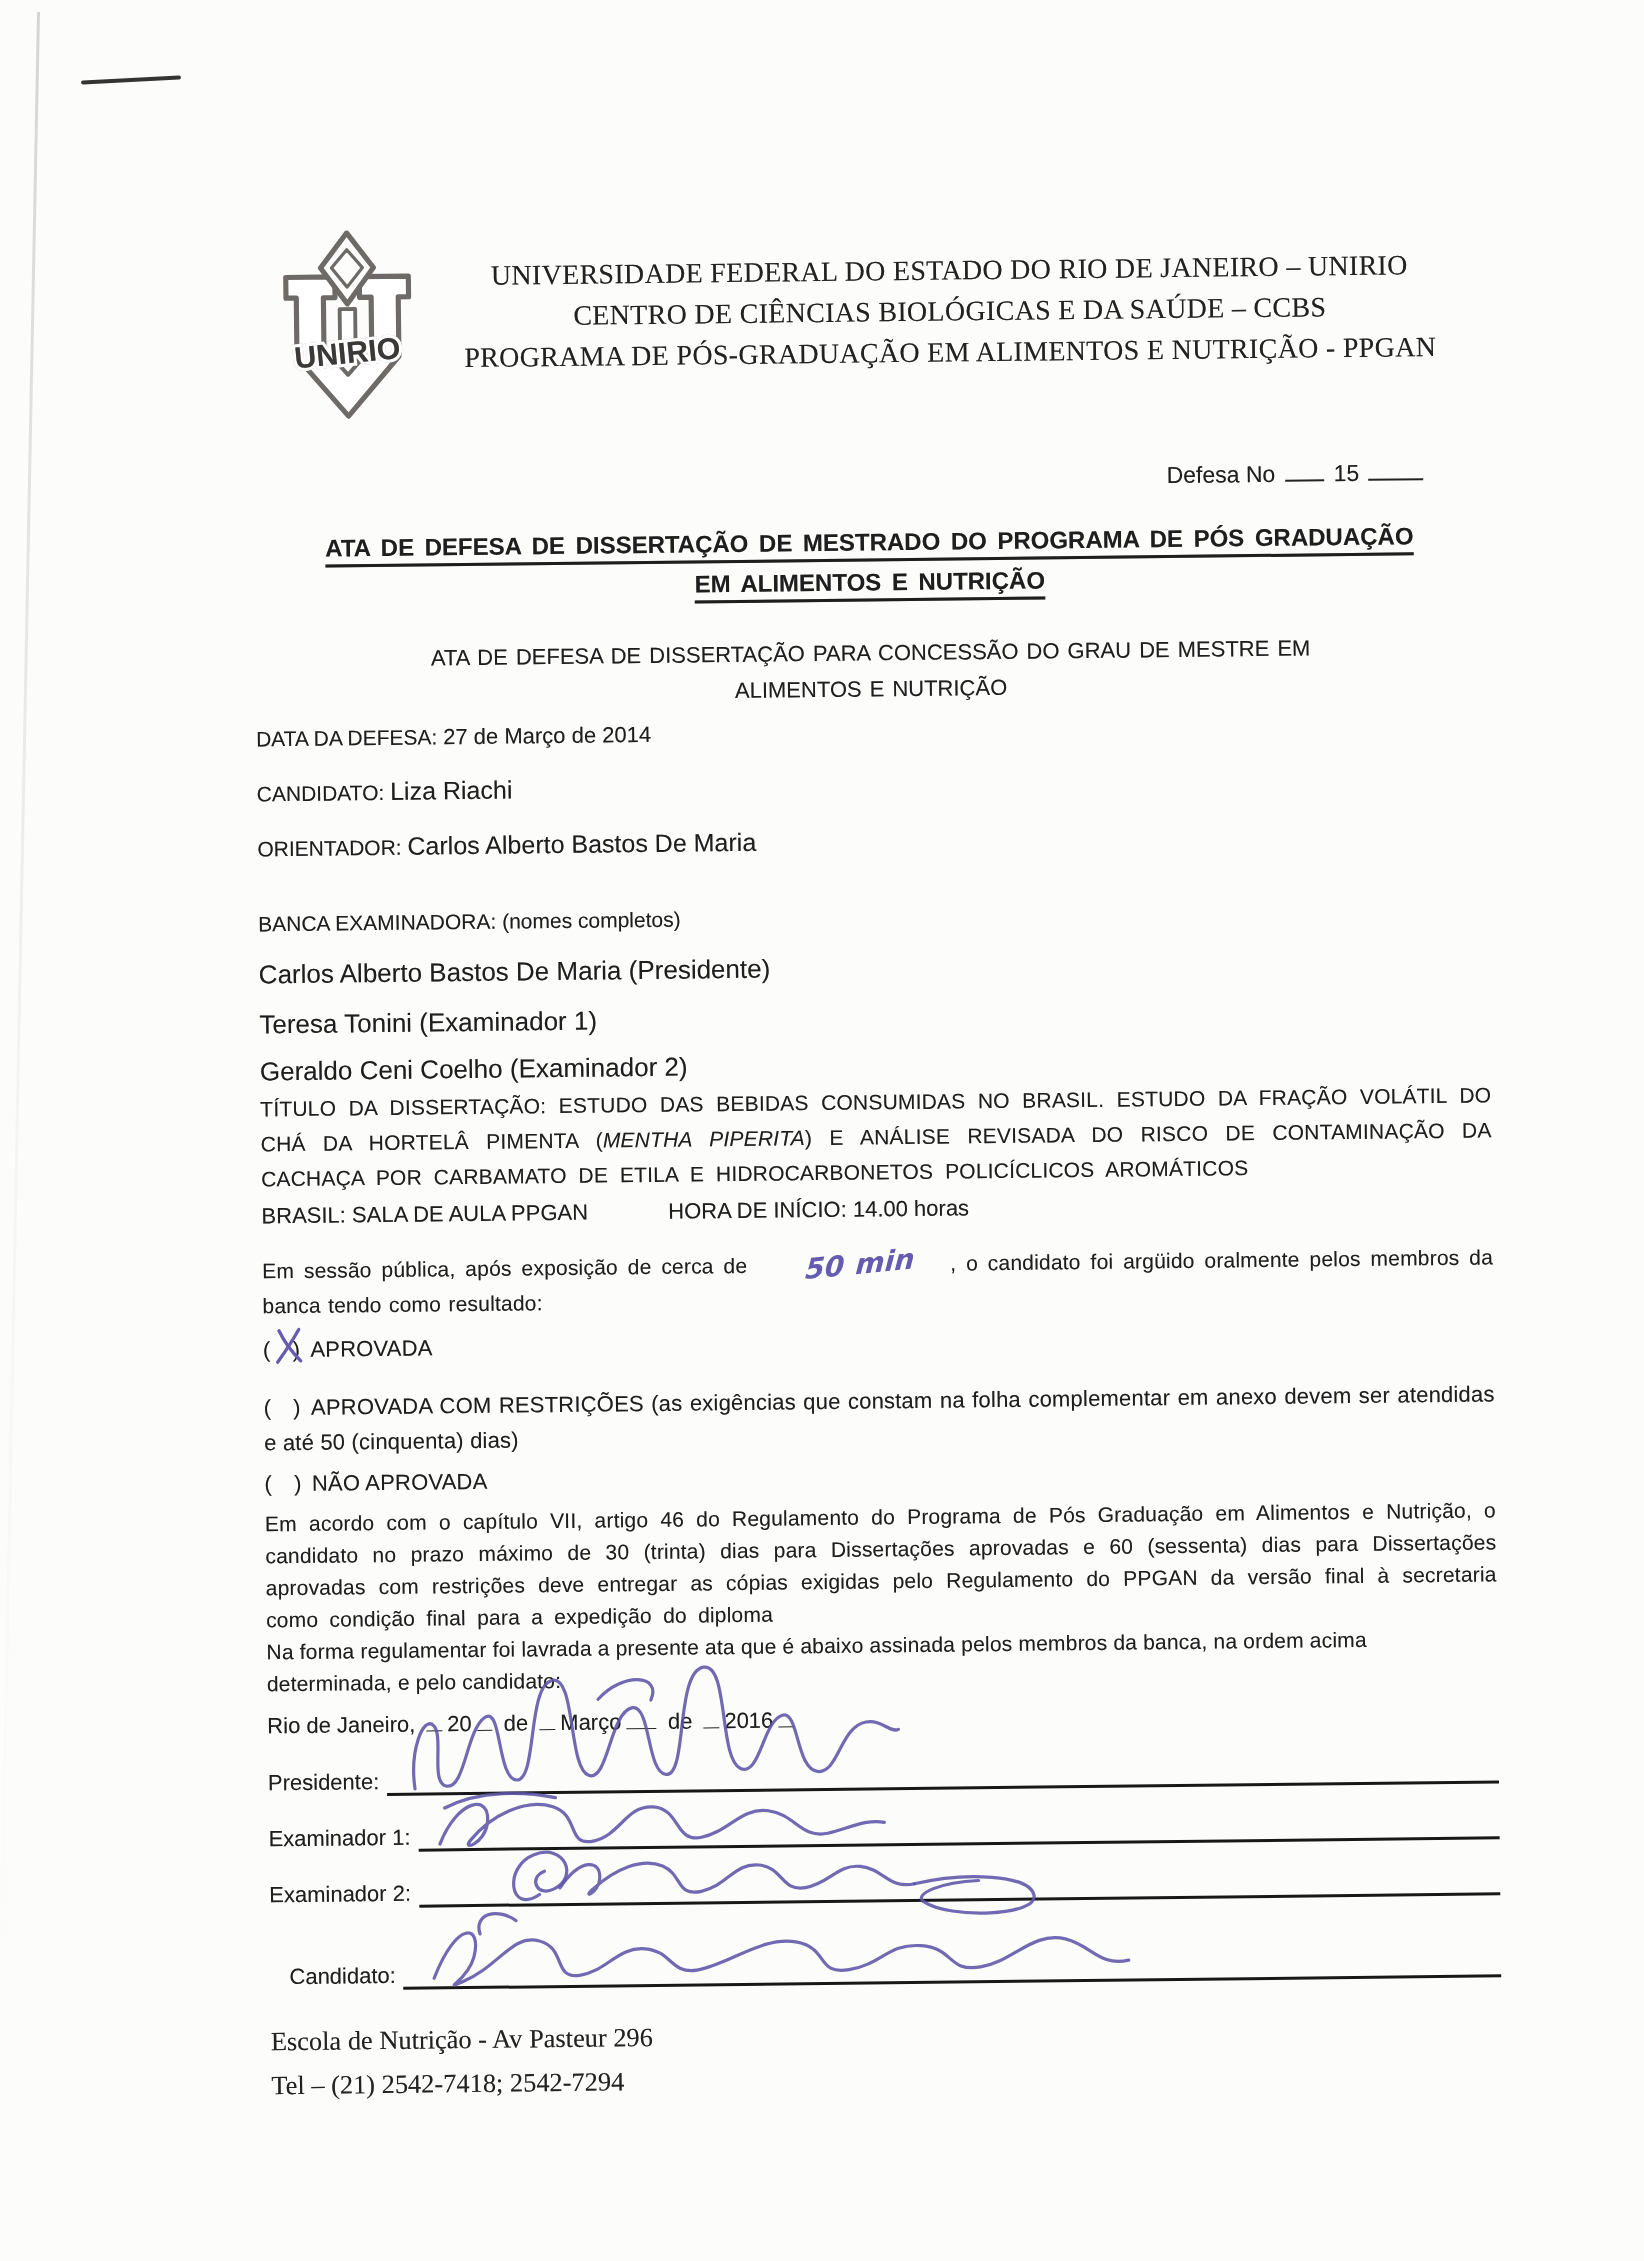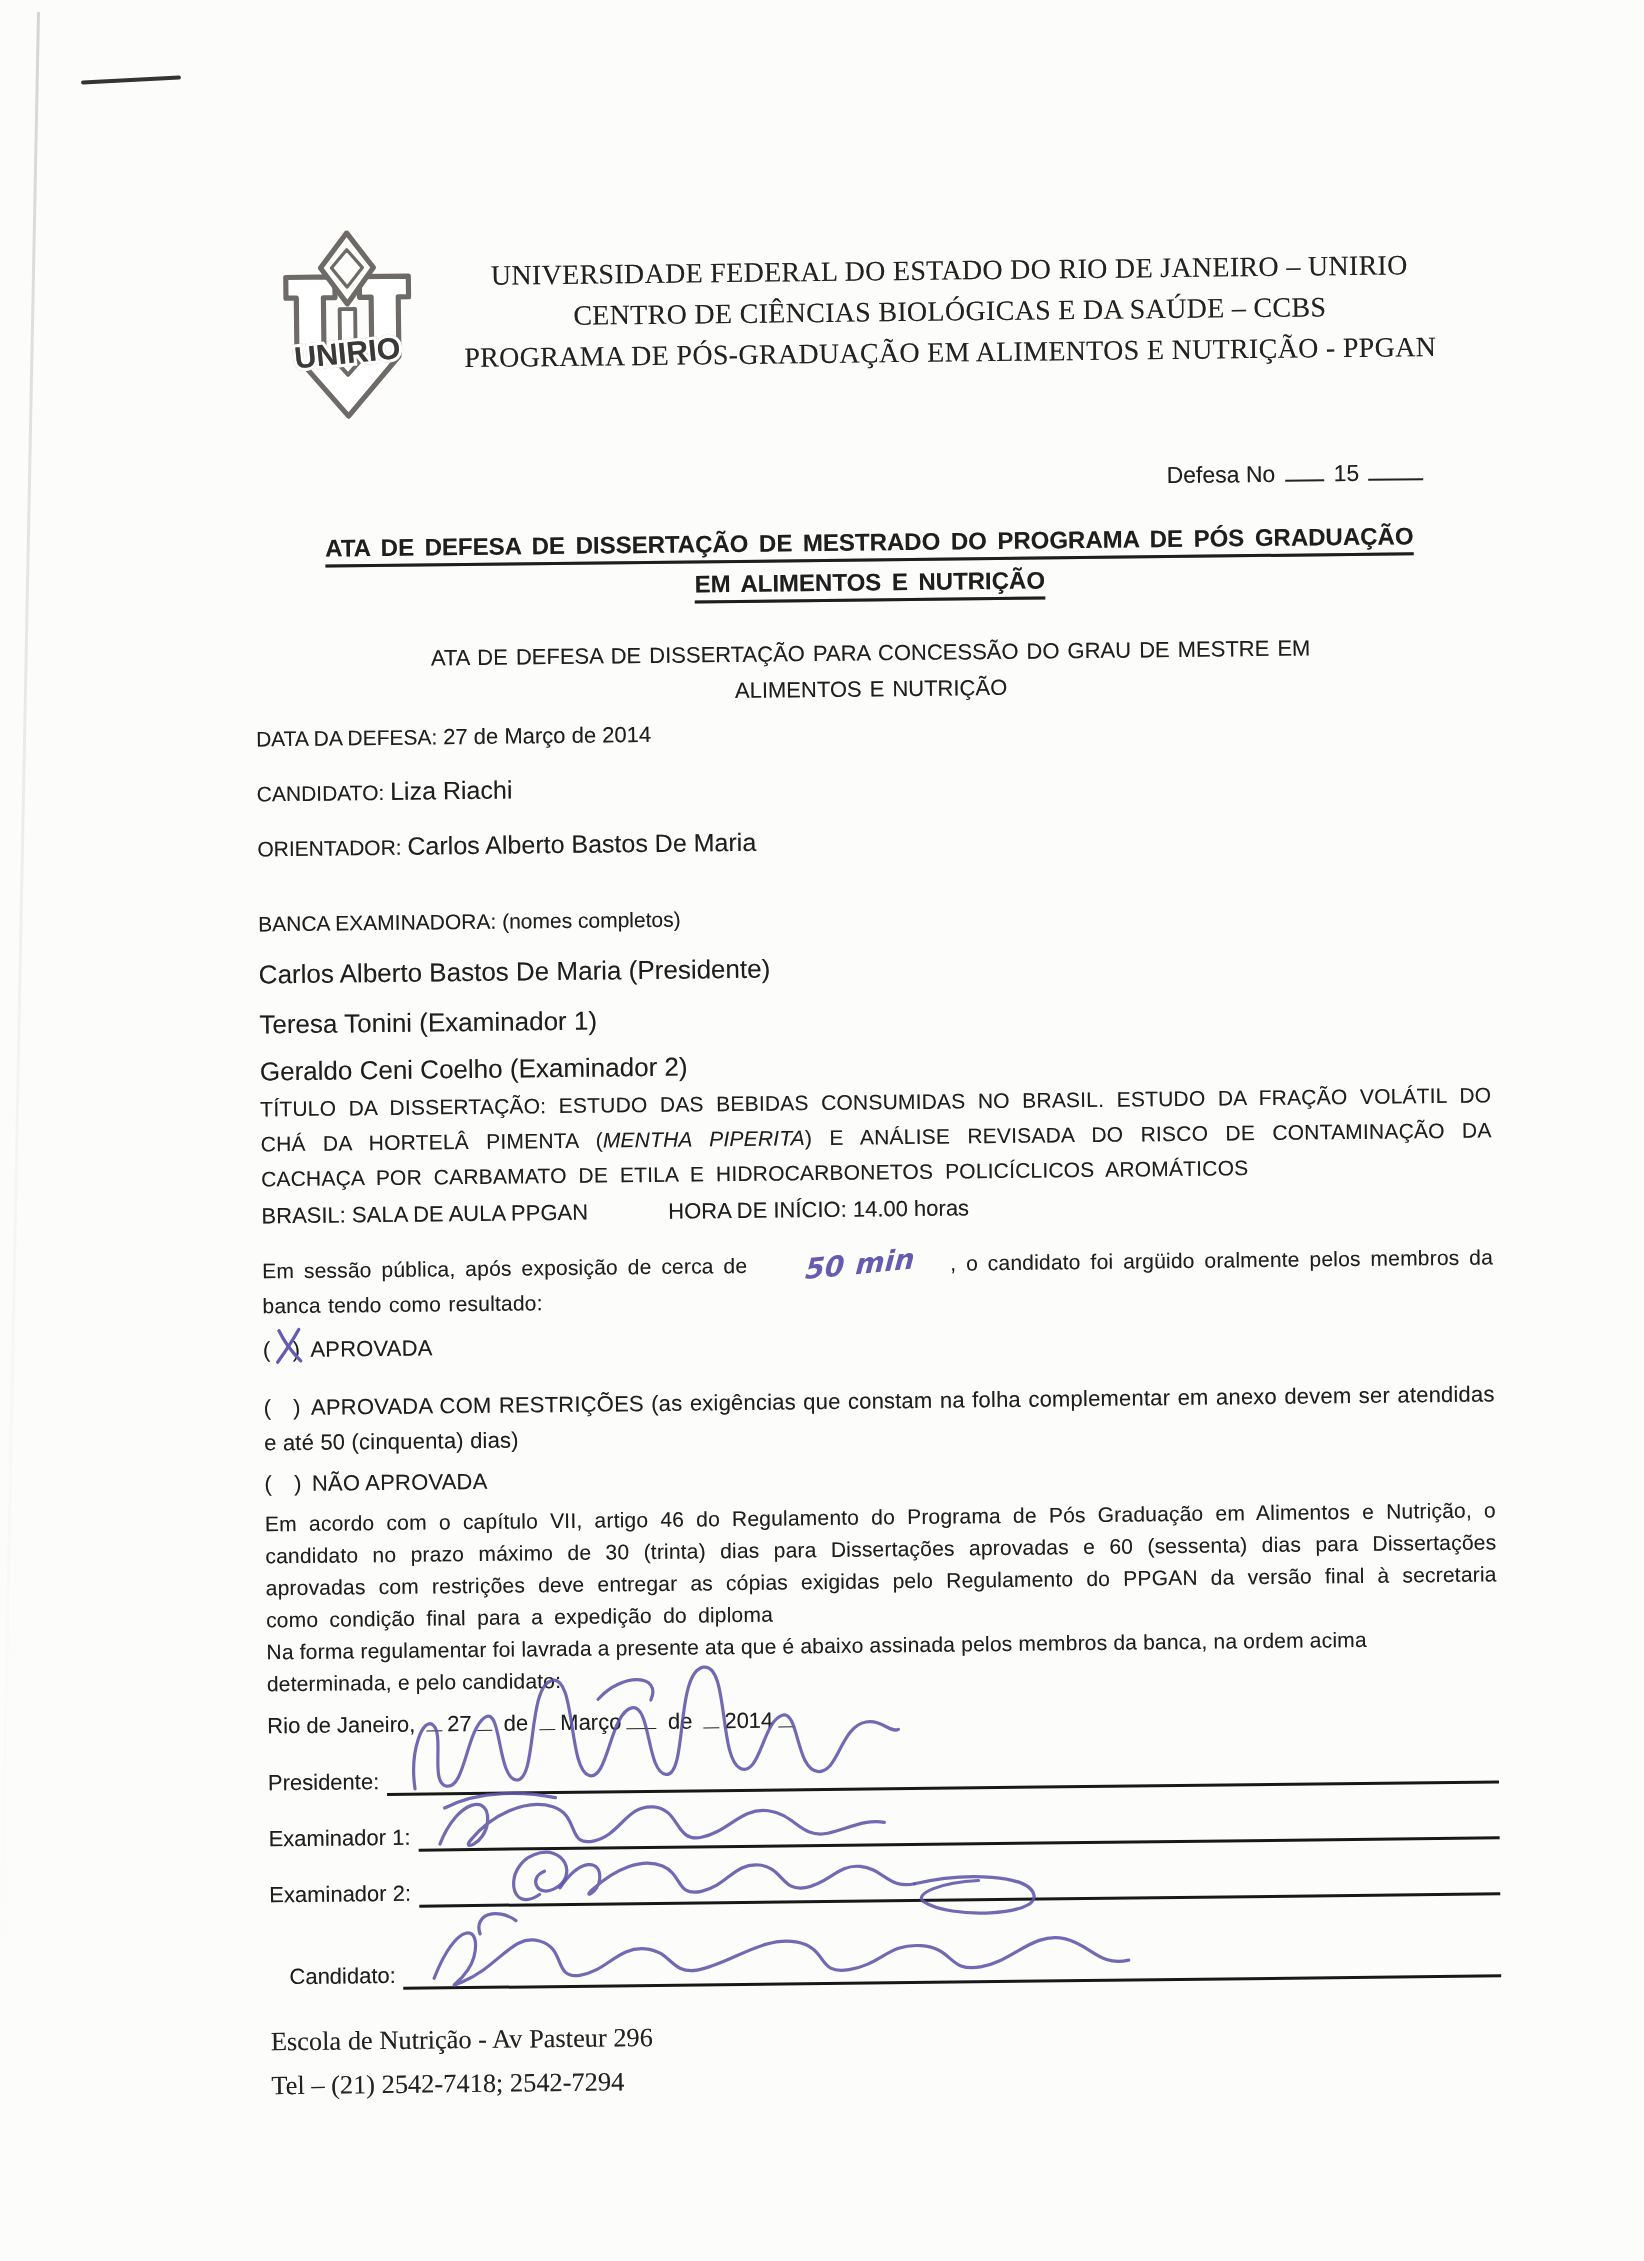--- a/index.html
+++ b/index.html
@@ -196,25 +196,25 @@
       <span class="checkbox">
         <span>(</span><span class="cbspace"></span><span>)</span>
       </span><span class="cbgap"></span><span>NÃO APROVADA</span>
     </p>
 
     <p class="para justify acordo-p">Em acordo com o capítulo VII, artigo 46 do Regulamento do Programa de Pós Graduação em Alimentos e Nutrição, o candidato no prazo máximo de 30 (trinta) dias para Dissertações aprovadas e 60 (sessenta) dias para Dissertações aprovadas com restrições deve entregar as cópias exigidas pelo Regulamento do PPGAN da versão final à secretaria como condição final para a expedição do diploma</p>
     <p class="para lavrada-p">Na forma regulamentar foi lavrada a presente ata que é abaixo assinada pelos membros da banca, na ordem acima determinada, e pelo candidato:</p>
 
     <p class="date-line">
       <span>Rio de Janeiro,</span>
-      <span class="blank d1"></span><span>27</span><span class="blank d1"></span>
+      <span class="blank d1"></span><span>20</span><span class="blank d1"></span>
       <span>de</span>
       <span class="blank d1"></span><span>Março</span><span class="blank d2"></span>
       <span>de</span>
-      <span class="blank d1"></span><span>2014</span><span class="blank d1"></span>
+      <span class="blank d1"></span><span>2016</span><span class="blank d1"></span>
     </p>
 
     <div class="sigrow r1">
       <span class="siglabel">Presidente:</span>
       <span class="sigline">
         <svg class="sig sig-presidente" width="502" height="161" viewBox="0 0 780 250">
           <path d="M14,210 C6,150 28,96 44,112 C60,128 38,200 62,206 C92,213 94,120 124,100 C150,82 142,196 172,198 C204,200 190,54 228,44 C266,34 252,180 284,192 C314,203 318,96 352,88 C382,81 374,188 404,192 C438,196 420,34 464,26 C504,19 486,168 520,184 C550,198 556,110 586,102 C612,95 606,186 640,190 C672,194 676,120 716,114 C740,110 754,132 766,126" stroke-width="5"></path>
           <path d="M300,74 C338,32 400,36 382,76" stroke-width="5"></path>
         </svg>
       </span>

